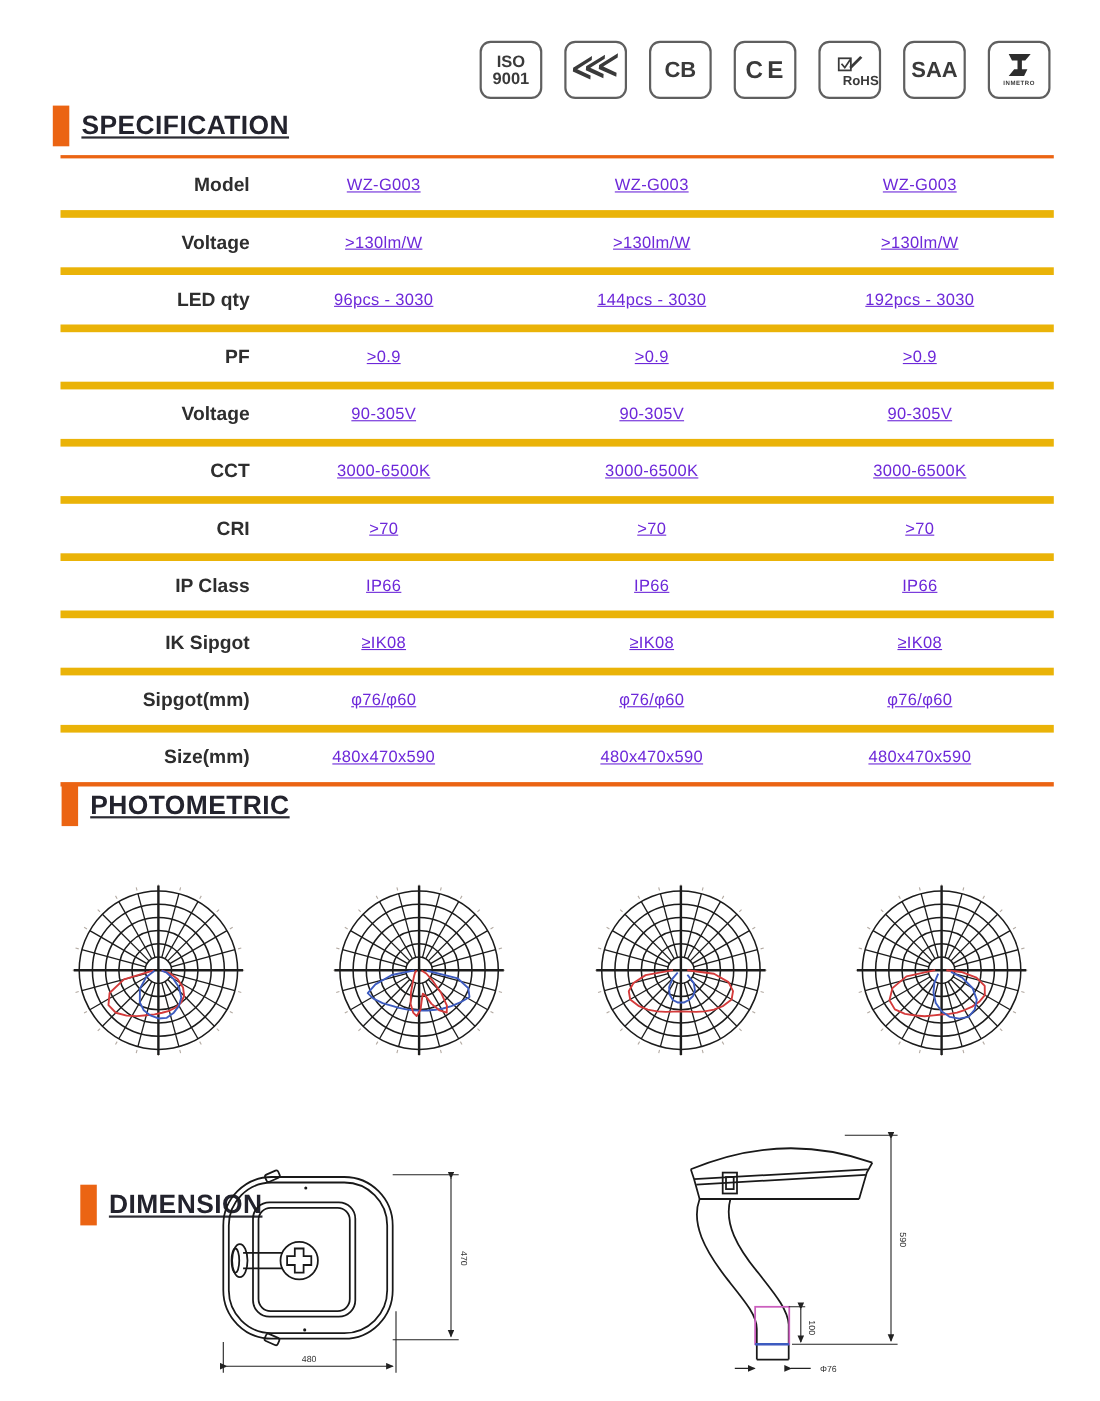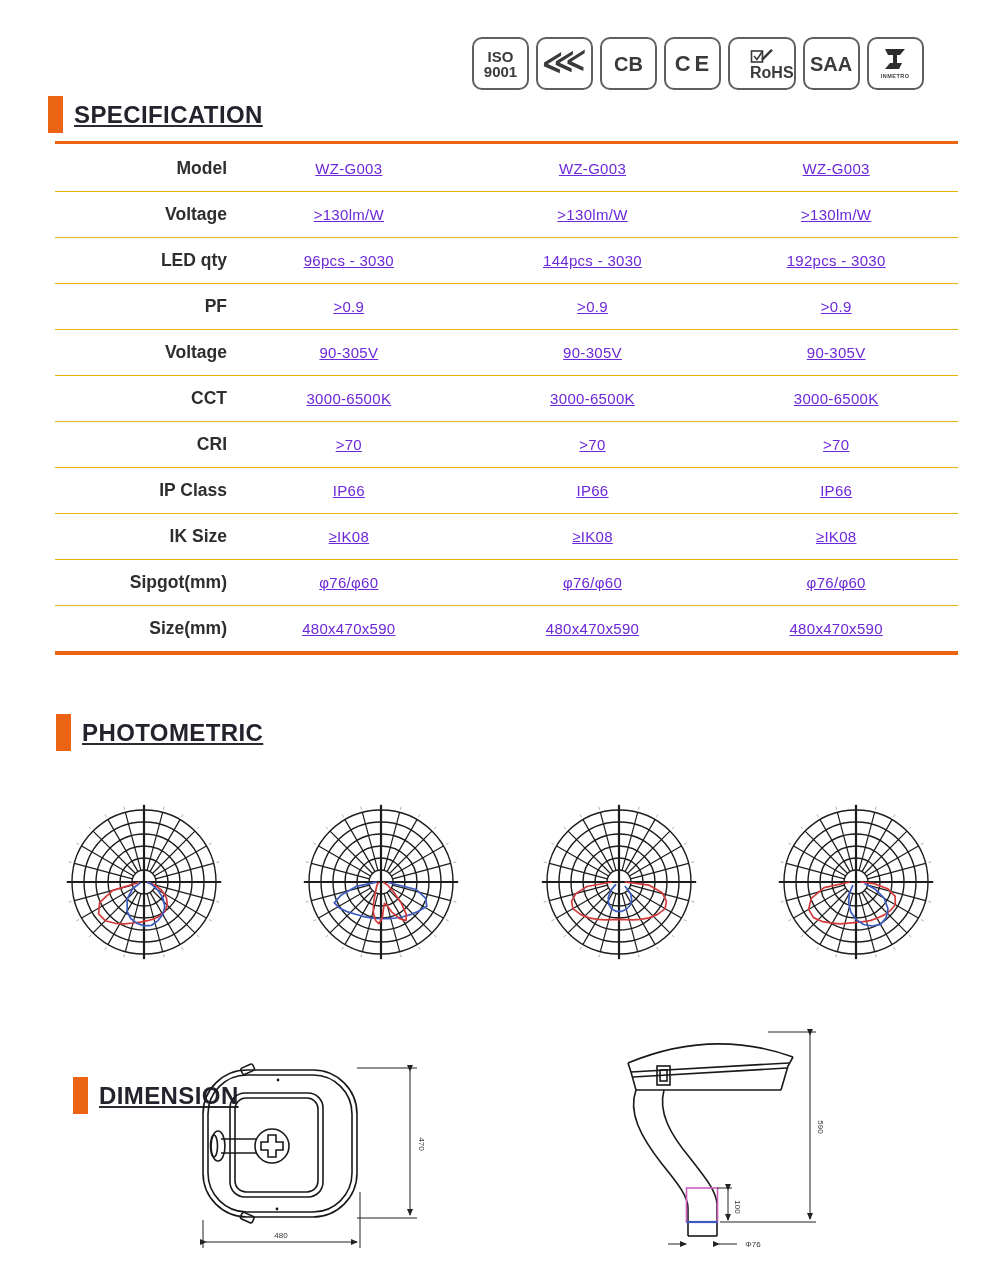--- a/index.html
+++ b/index.html
@@ -1,42 +1,42 @@
 <!DOCTYPE html>
 <html style="--accent: #EB6413;"><head>
 <meta charset="utf-8">
 <style>
   html,body{margin:0;padding:0;background:#ffffff;}
   #page{position:relative;width:1000px;height:1274px;background:#fff;overflow:hidden;
         font-family:"Liberation Sans","DejaVu Sans",sans-serif;color:#2b2b33;}
 
   
-  #badges{position:absolute;top:37px;left:472px;display:flex;gap:7px;align-items:flex-start;}
+  #badges{position:absolute;top:37px;left:436px;display:flex;gap:20px;align-items:flex-start;}
   .badge{box-sizing:border-box;min-width:57px;height:53px;border:2.5px solid #5f5f5f;border-radius:10px;
          background:#fff;display:flex;flex-direction:column;align-items:center;justify-content:center;
          color:#3a3a3a;line-height:1;}
   .badge .l2{font-weight:bold;font-size:15px;letter-spacing:0;}
   .badge .big{font-weight:bold;font-size:20px;}
   .badge .ce{font-weight:600;font-size:22px;letter-spacing:4px;padding-left:3px;}
   .badge .enec{font-weight:bold;font-size:31px;transform:skewX(-10deg) rotate(-6deg);margin-top:-4px;
                font-family:"DejaVu Sans",sans-serif;}
-  .badge .rohs-t{font-weight:bold;font-size:16px;margin-top:1px;margin-left:20px;}
+  .badge .rohs-t{font-weight:bold;font-size:12px;margin-top:1px;margin-left:20px;}
   .badge .inm-t{font-weight:bold;font-size:5.5px;letter-spacing:.5px;margin-top:2px;}
 
   
   .sec-head{position:absolute;display:flex;align-items:center;text-decoration:underline;}
   .sec-bar{width:15px;height:37px;background:var(--accent);margin-right:11px;}
   .sec-title{font-size:24px;font-weight:bold;color:#23232d;letter-spacing:.4px;}
 
   .rule{position:absolute;background:var(--accent);}
 
   
   #spec-table{position:absolute;top:146px;left:55px;width:903px;border-bottom:4px solid var(--accent);}
   .spec-row{display:grid;grid-template-columns:172px 1fr 1fr 1fr;height:45px;align-items:center;
-            border-bottom:1px solid #eab308;}
+            border-bottom:7px solid #eab308;}
   .spec-row:last-child{border-bottom:none;}
   .spec-label{text-align:right;font-weight:bold;font-size:17.5px;color:#2e2e2e;padding-right:0;}
   .spec-value{text-align:center;font-size:15px;color:#6d28d9;letter-spacing:.3px;text-decoration:underline;}
 
   
   #polar-row{position:absolute;top:796px;left:58px;width:884px;display:flex;justify-content:space-between;}
 
   
   #dim-top-view{position:absolute;left:195px;top:1052px;}
   #dim-side-view{position:absolute;left:600px;top:1026px;}
@@ -128,21 +128,21 @@
         <div class="spec-value">&gt;70</div>
         <div class="spec-value">&gt;70</div>
       </div>
       <div class="spec-row">
         <div class="spec-label">IP Class</div>
         <div class="spec-value">IP66</div>
         <div class="spec-value">IP66</div>
         <div class="spec-value">IP66</div>
       </div>
       <div class="spec-row">
-        <div class="spec-label">IK Size</div>
+        <div class="spec-label">IK Sipgot</div>
         <div class="spec-value">≥IK08</div>
         <div class="spec-value">≥IK08</div>
         <div class="spec-value">≥IK08</div>
       </div>
       <div class="spec-row">
         <div class="spec-label">Sipgot(mm)</div>
         <div class="spec-value">φ76/φ60</div>
         <div class="spec-value">φ76/φ60</div>
         <div class="spec-value">φ76/φ60</div>
       </div>

